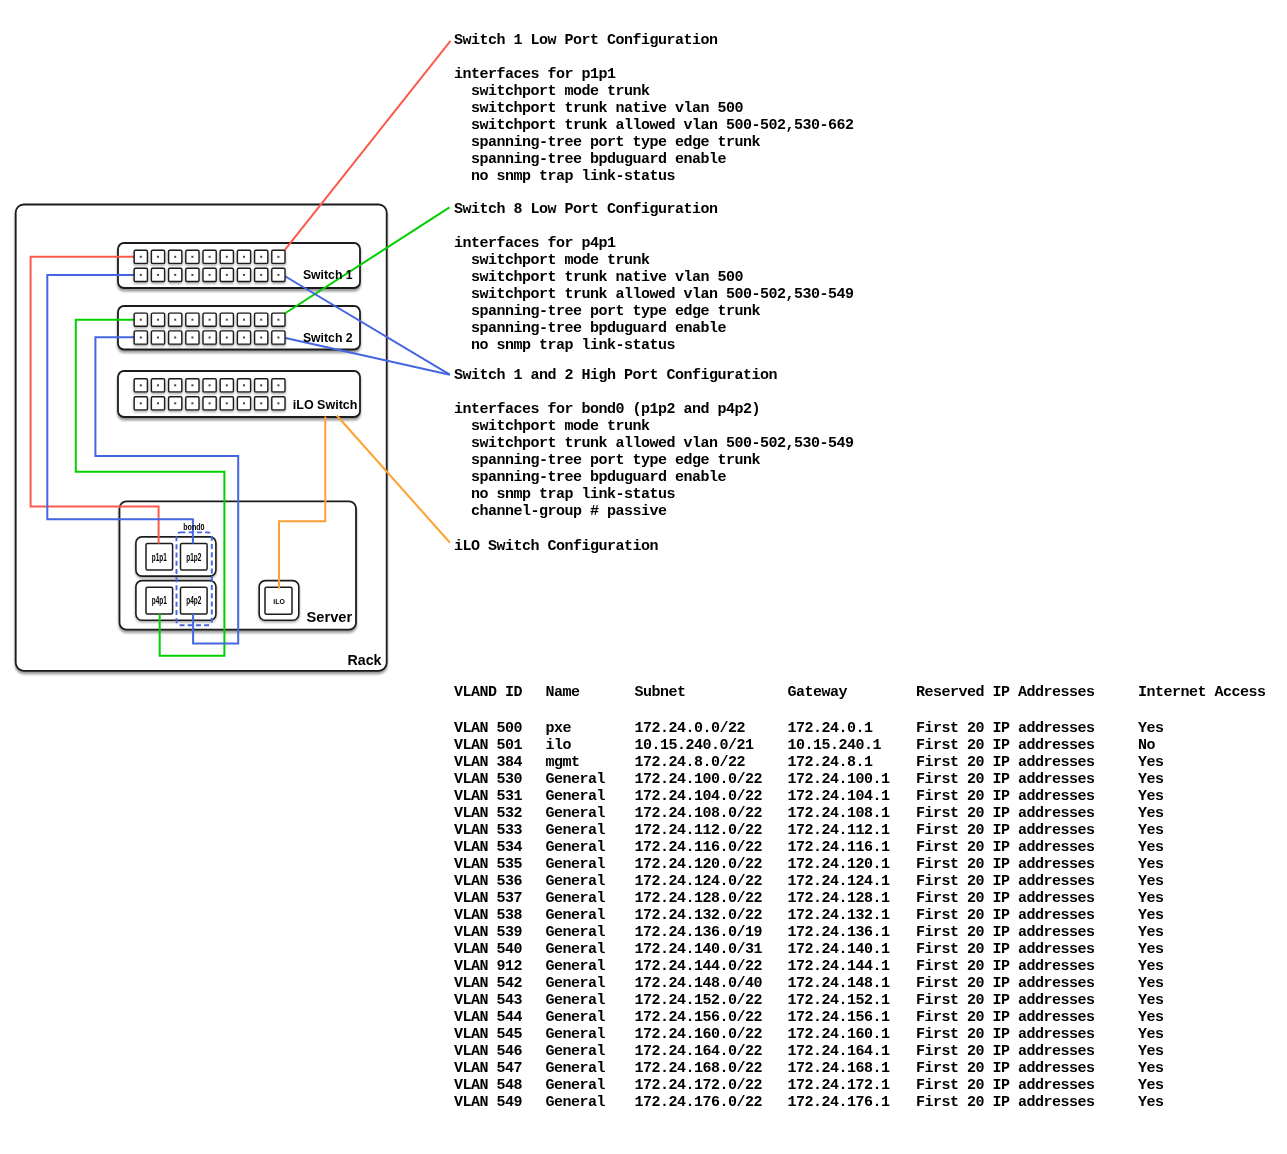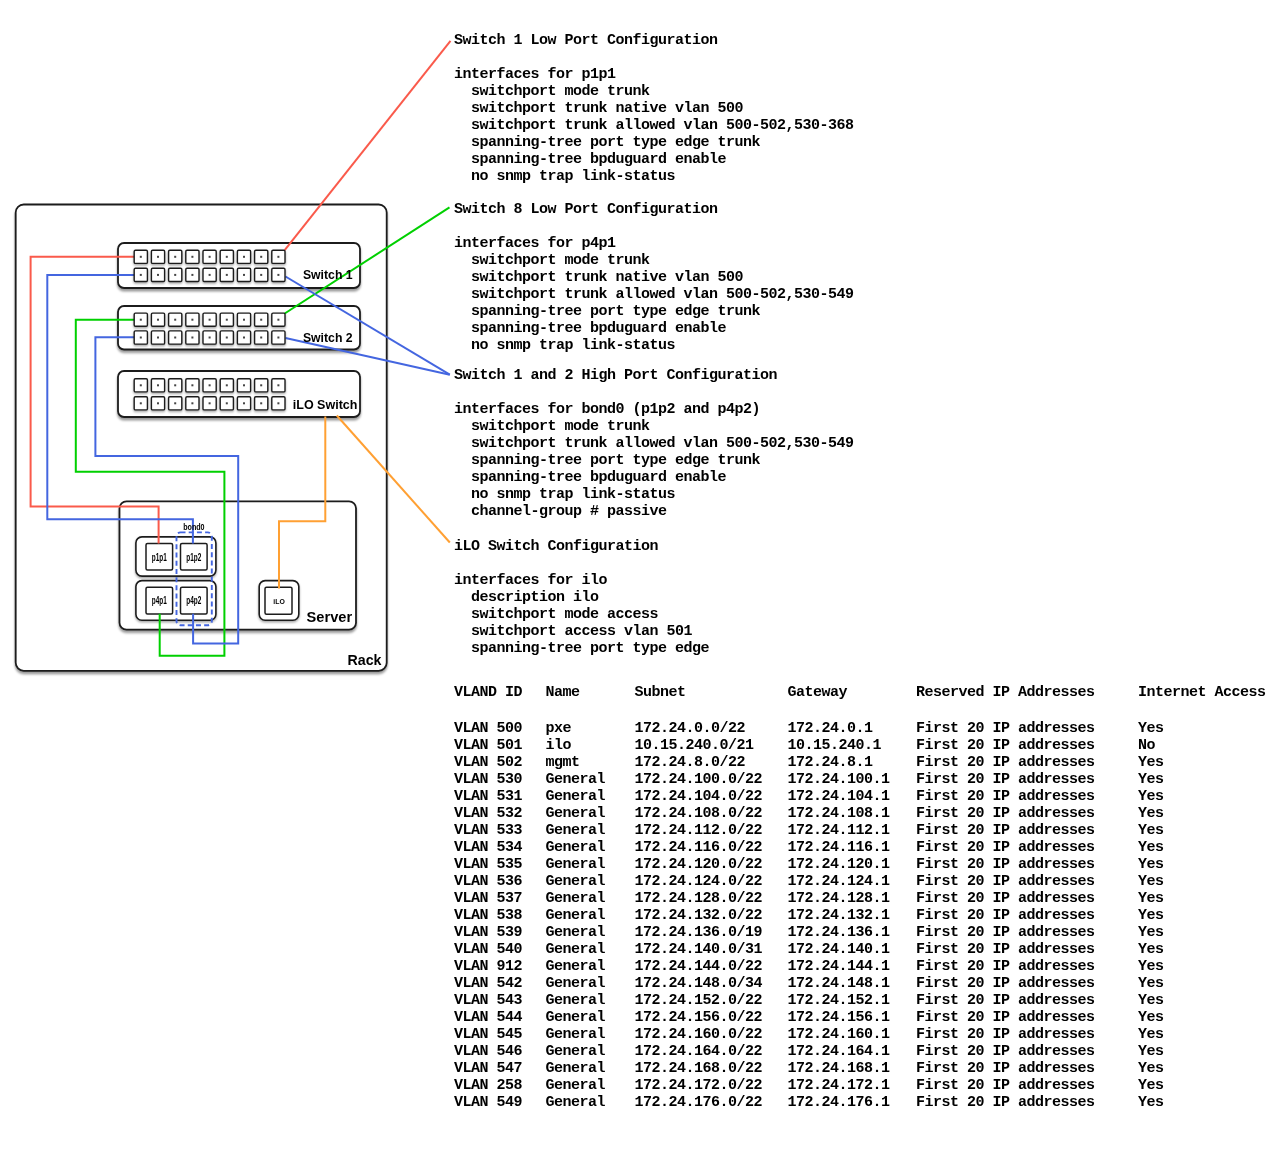--- a/index.html
+++ b/index.html
@@ -168,46 +168,41 @@
 <text x="159.3" y="604.4" text-anchor="middle" font-family="Liberation Sans, sans-serif" font-size="10" font-weight="bold" fill="#000" textLength="15" lengthAdjust="spacingAndGlyphs">p4p1</text>
 <text x="193.8" y="604.4" text-anchor="middle" font-family="Liberation Sans, sans-serif" font-size="10" font-weight="bold" fill="#000" textLength="15" lengthAdjust="spacingAndGlyphs">p4p2</text>
 <text x="279.1" y="603.6" text-anchor="middle" font-family="Liberation Sans, sans-serif" font-size="8" font-weight="bold" fill="#000" textLength="11.5" lengthAdjust="spacingAndGlyphs">iLO</text>
 <text x="352.1" y="621.8" text-anchor="end" font-family="Liberation Sans, sans-serif" font-size="14.5" font-weight="bold" fill="#000" textLength="45.5" lengthAdjust="spacingAndGlyphs">Server</text>
 <text x="381.5" y="665.1" text-anchor="end" font-family="Liberation Sans, sans-serif" font-size="15.5" font-weight="bold" fill="#000" textLength="34" lengthAdjust="spacingAndGlyphs">Rack</text>
 </svg>
 <pre class="mh" style="left:454px;top:32.4px">Switch 1 Low Port Configuration</pre>
 <pre class="mb" style="left:454px;top:65.8px">interfaces for p1p1
   switchport mode trunk
   switchport trunk native vlan 500
-  switchport trunk allowed vlan 500-502,530-368
+  switchport trunk allowed vlan 500-502,530-662
   spanning-tree port type edge trunk
   spanning-tree bpduguard enable
   no snmp trap link-status</pre>
 <pre class="mh" style="left:454px;top:200.6px">Switch 8 Low Port Configuration</pre>
 <pre class="mb" style="left:454px;top:235.3px">interfaces for p4p1
   switchport mode trunk
   switchport trunk native vlan 500
   switchport trunk allowed vlan 500-502,530-549
   spanning-tree port type edge trunk
   spanning-tree bpduguard enable
   no snmp trap link-status</pre>
 <pre class="mh" style="left:454px;top:366.7px">Switch 1 and 2 High Port Configuration</pre>
 <pre class="mb" style="left:454px;top:401.0px">interfaces for bond0 (p1p2 and p4p2)
   switchport mode trunk
   switchport trunk allowed vlan 500-502,530-549
   spanning-tree port type edge trunk
   spanning-tree bpduguard enable
   no snmp trap link-status
   channel-group # passive</pre>
 <pre class="mh" style="left:454px;top:538.3px">iLO Switch Configuration</pre>
-<pre class="mb" style="left:454px;top:571.5px">interfaces for ilo
-  description ilo
-  switchport mode access
-  switchport access vlan 501
-  spanning-tree port type edge</pre>
 <div class="trh" style="left:454px;top:684.1px">
       <span style="left:0.0px">VLAND ID</span>
       <span style="left:91.5px">Name</span>
       <span style="left:180.5px">Subnet</span>
       <span style="left:333.5px">Gateway</span>
       <span style="left:462.0px">Reserved IP Addresses</span>
       <span style="left:684.0px">Internet Access</span>
     </div>
 <div class="tr" style="left:454px;top:719.8px">
       <span style="left:0.0px">VLAN 500</span>
@@ -219,21 +214,21 @@
     </div>
 <div class="tr" style="left:454px;top:736.8px">
       <span style="left:0.0px">VLAN 501</span>
       <span style="left:91.5px">ilo</span>
       <span style="left:180.5px">10.15.240.0/21</span>
       <span style="left:333.5px">10.15.240.1</span>
       <span style="left:462.0px">First 20 IP addresses</span>
       <span style="left:684.0px">No</span>
     </div>
 <div class="tr" style="left:454px;top:753.8px">
-      <span style="left:0.0px">VLAN 502</span>
+      <span style="left:0.0px">VLAN 384</span>
       <span style="left:91.5px">mgmt</span>
       <span style="left:180.5px">172.24.8.0/22</span>
       <span style="left:333.5px">172.24.8.1</span>
       <span style="left:462.0px">First 20 IP addresses</span>
       <span style="left:684.0px">Yes</span>
     </div>
 <div class="tr" style="left:454px;top:770.8px">
       <span style="left:0.0px">VLAN 530</span>
       <span style="left:91.5px">General</span>
       <span style="left:180.5px">172.24.100.0/22</span>
@@ -325,21 +320,21 @@
       <span style="left:0.0px">VLAN 912</span>
       <span style="left:91.5px">General</span>
       <span style="left:180.5px">172.24.144.0/22</span>
       <span style="left:333.5px">172.24.144.1</span>
       <span style="left:462.0px">First 20 IP addresses</span>
       <span style="left:684.0px">Yes</span>
     </div>
 <div class="tr" style="left:454px;top:974.8px">
       <span style="left:0.0px">VLAN 542</span>
       <span style="left:91.5px">General</span>
-      <span style="left:180.5px">172.24.148.0/34</span>
+      <span style="left:180.5px">172.24.148.0/40</span>
       <span style="left:333.5px">172.24.148.1</span>
       <span style="left:462.0px">First 20 IP addresses</span>
       <span style="left:684.0px">Yes</span>
     </div>
 <div class="tr" style="left:454px;top:991.8px">
       <span style="left:0.0px">VLAN 543</span>
       <span style="left:91.5px">General</span>
       <span style="left:180.5px">172.24.152.0/22</span>
       <span style="left:333.5px">172.24.152.1</span>
       <span style="left:462.0px">First 20 IP addresses</span>
@@ -371,21 +366,21 @@
     </div>
 <div class="tr" style="left:454px;top:1059.8px">
       <span style="left:0.0px">VLAN 547</span>
       <span style="left:91.5px">General</span>
       <span style="left:180.5px">172.24.168.0/22</span>
       <span style="left:333.5px">172.24.168.1</span>
       <span style="left:462.0px">First 20 IP addresses</span>
       <span style="left:684.0px">Yes</span>
     </div>
 <div class="tr" style="left:454px;top:1076.8px">
-      <span style="left:0.0px">VLAN 258</span>
+      <span style="left:0.0px">VLAN 548</span>
       <span style="left:91.5px">General</span>
       <span style="left:180.5px">172.24.172.0/22</span>
       <span style="left:333.5px">172.24.172.1</span>
       <span style="left:462.0px">First 20 IP addresses</span>
       <span style="left:684.0px">Yes</span>
     </div>
 <div class="tr" style="left:454px;top:1093.8px">
       <span style="left:0.0px">VLAN 549</span>
       <span style="left:91.5px">General</span>
       <span style="left:180.5px">172.24.176.0/22</span>

